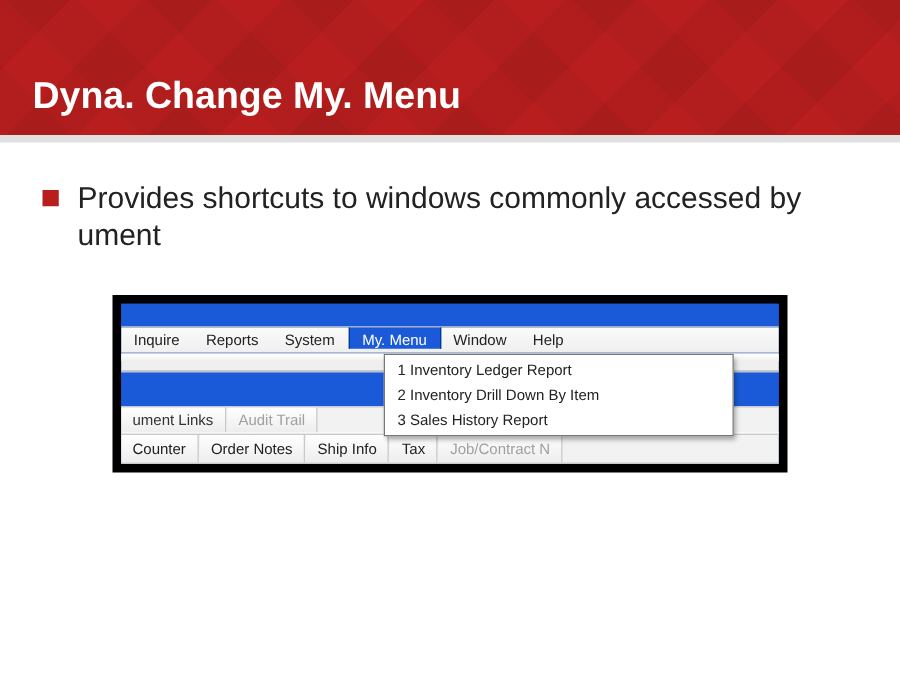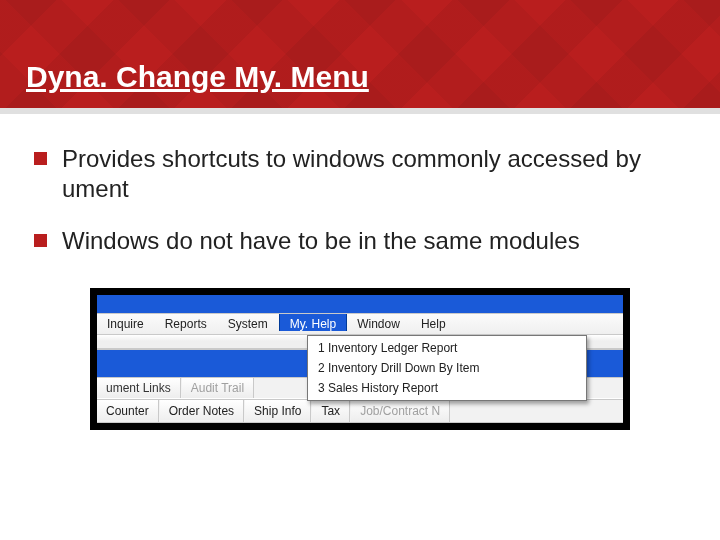--- a/index.html
+++ b/index.html
@@ -26,21 +26,20 @@
     left: 0; right: 0; bottom: -6px; height: 6px;
     background: #e0e0e0;
   }
   .title {
     position: absolute;
     left: 26px;
     bottom: 14px;
     color: #fff;
     font-size: 30px;
     font-weight: 700;
-    text-decoration: underline;
   }
 
   
   .bullets { padding: 34px 56px 10px 62px; }
   .bullet { position: relative; margin-bottom: 22px; font-size: 24px; line-height: 1.25; color: #222; }
   .bullet::before {
     content: "";
     position: absolute;
     left: -28px;
     top: 8px;
@@ -138,34 +137,33 @@
 </style>
 </head>
 <body>
 
 <div class="header">
   <div class="title">Dyna. Change My. Menu</div>
 </div>
 
 <div class="bullets">
   <div class="bullet">Provides shortcuts to windows commonly accessed by ument</div>
-  <div class="bullet">Windows do not have to be in the same modules</div>
 </div>
 
 <div class="shot-wrap">
   <div class="shot">
     <div class="shot-inner">
 
       <div class="blue-strip"></div>
 
       <div class="menubar">
         <div class="menuitem">Inquire</div>
         <div class="menuitem">Reports</div>
         <div class="menuitem">System</div>
-        <div class="menuitem active">My. Help</div>
+        <div class="menuitem active">My. Menu</div>
         <div class="menuitem">Window</div>
         <div class="menuitem">Help</div>
       </div>
 
       <div class="gray-strip"></div>
 
       <div class="dropdown">
         <div class="dditem">1 Inventory Ledger Report</div>
         <div class="dditem">2 Inventory Drill Down By Item</div>
         <div class="dditem">3 Sales History Report</div>

